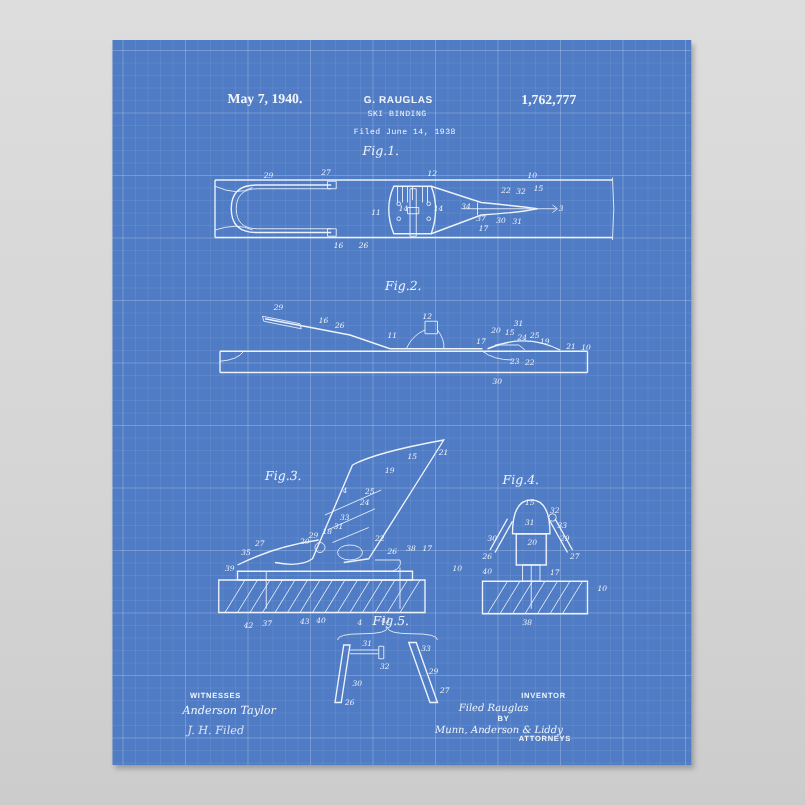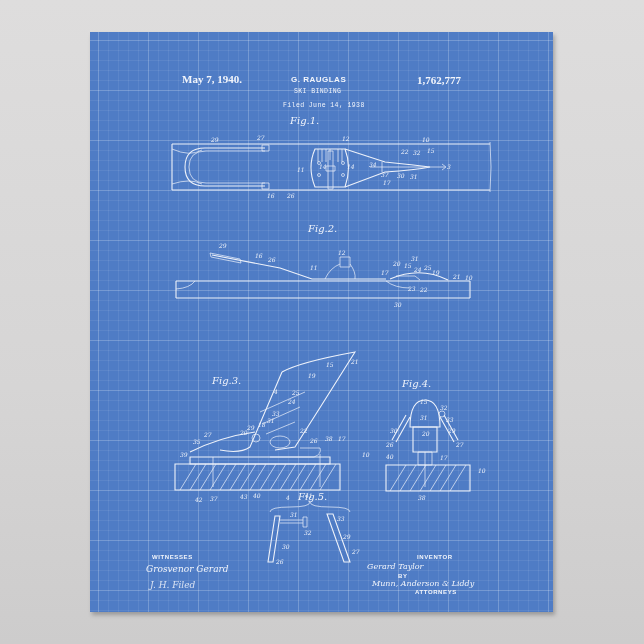--- a/index.html
+++ b/index.html
@@ -209,22 +209,22 @@
     <text class="lbl" x="200" y="485">31</text>
     <text class="lbl" x="247" y="489">33</text>
     <text class="lbl" x="214" y="503">32</text>
     <text class="lbl" x="253" y="507">29</text>
     <text class="lbl" x="192" y="517">30</text>
     <text class="lbl" x="262" y="522">27</text>
     <text class="lbl" x="186" y="532">26</text>
   </svg>
 
   <div class="txt small-caps" style="left:62px; top:522px;">WITNESSES</div>
-  <div class="txt script" style="left:56px; top:532px; font-size:9px;">Grosvenor Gerard</div>
+  <div class="txt script" style="left:56px; top:532px; font-size:9px;">Anderson Taylor</div>
   <div class="txt script" style="left:60px; top:548px; font-size:9px; opacity:0.85;">J. H. Filed</div>
 
   <div class="txt small-caps" style="left:327px; top:522px;">INVENTOR</div>
-  <div class="txt script" style="left:277px; top:530px; font-size:8px;">Gerard Taylor</div>
+  <div class="txt script" style="left:277px; top:530px; font-size:8px;">Filed Rauglas</div>
   <div class="txt small-caps" style="left:308px; top:541px;">BY</div>
-  <div class="txt script" style="left:258px; top:547px; font-size:8px;margin-left:24px;">Munn, Anderson &amp; Liddy</div>
+  <div class="txt script" style="left:258px; top:547px; font-size:8px;">Munn, Anderson &amp; Liddy</div>
   <div class="txt small-caps" style="left:325px; top:557px;">ATTORNEYS</div>
 
 </div>
 
 </body></html>

